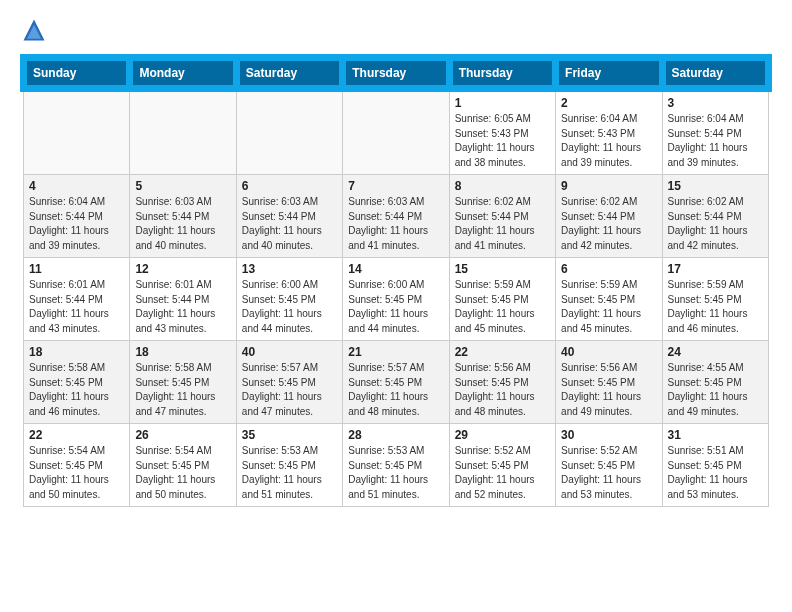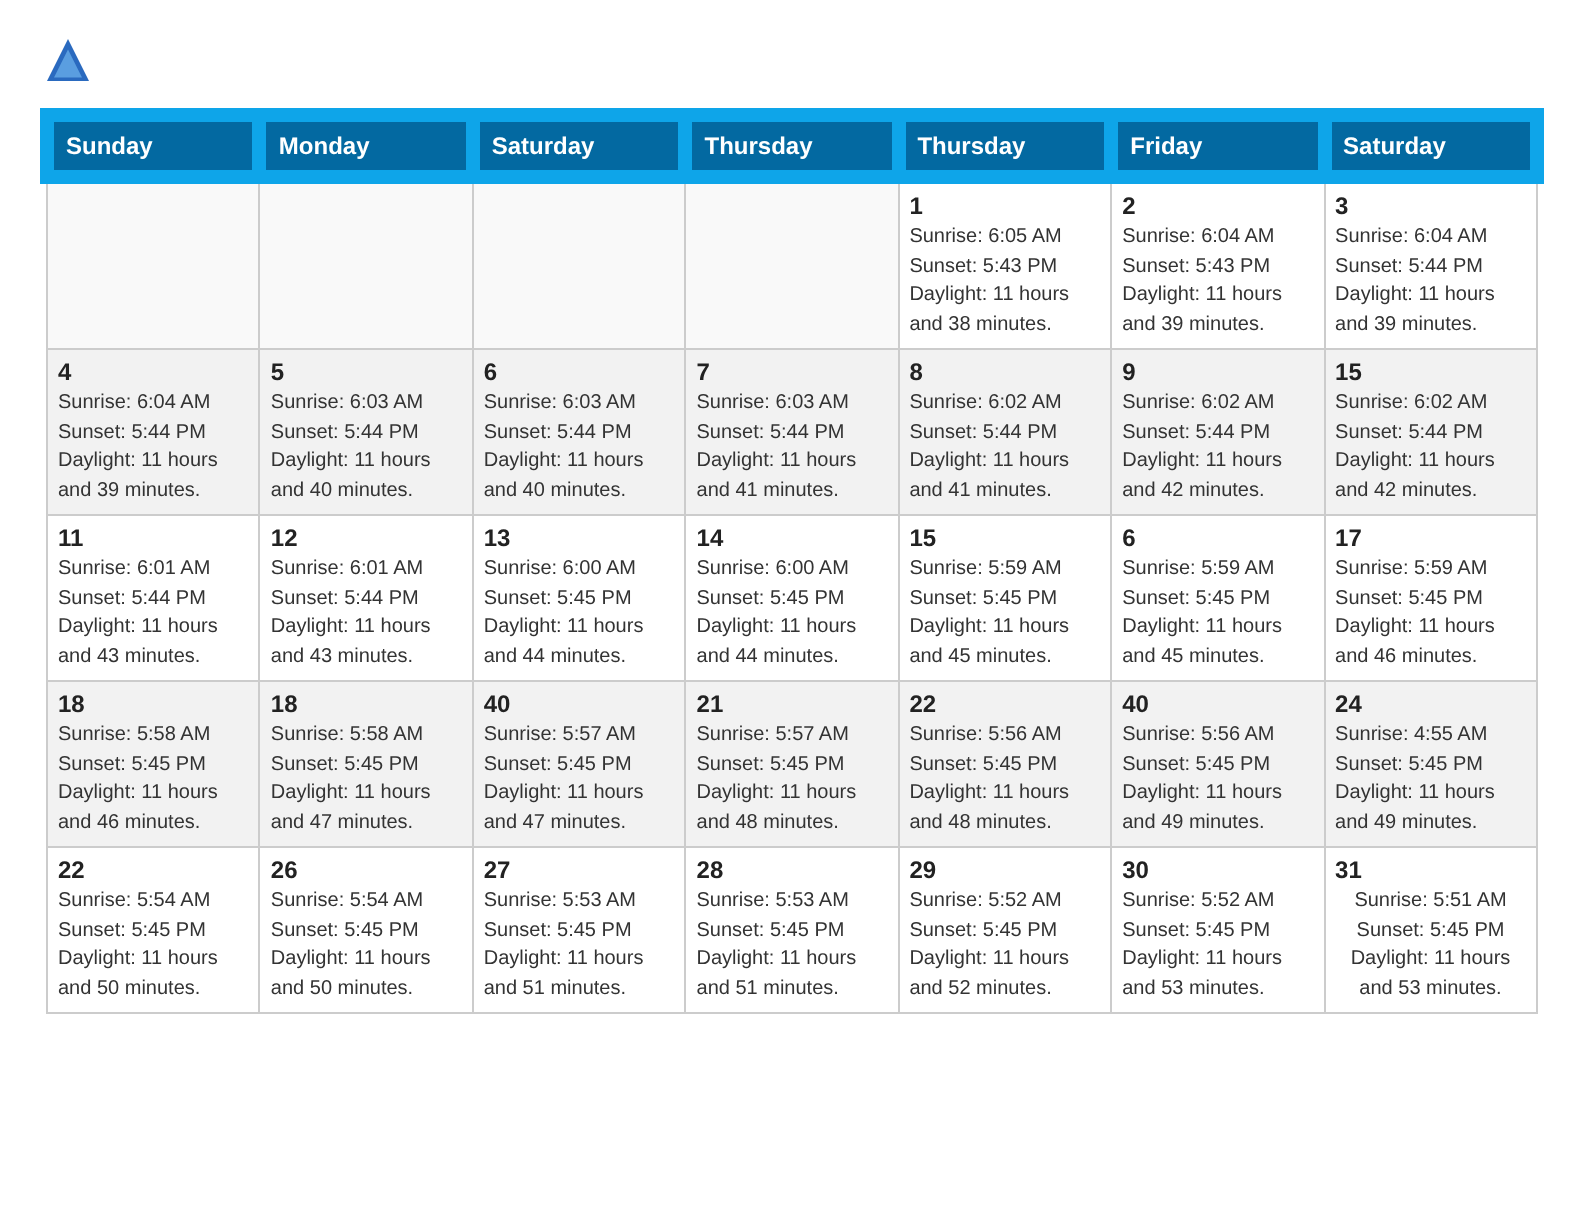--- a/index.html
+++ b/index.html
@@ -326,21 +326,21 @@
 and 50 minutes.</div>
           </td>
           <td>
             <div class="day-number">26</div>
             <div class="day-info" style="white-space: pre-line;">Sunrise: 5:54 AM
 Sunset: 5:45 PM
 Daylight: 11 hours
 and 50 minutes.</div>
           </td>
           <td>
-            <div class="day-number">27</div>
+            <div class="day-number">35</div>
             <div class="day-info" style="white-space: pre-line;">Sunrise: 5:53 AM
 Sunset: 5:45 PM
 Daylight: 11 hours
 and 51 minutes.</div>
           </td>
           <td>
             <div class="day-number">28</div>
             <div class="day-info" style="white-space: pre-line;">Sunrise: 5:53 AM
 Sunset: 5:45 PM
 Daylight: 11 hours
@@ -355,21 +355,21 @@
           </td>
           <td>
             <div class="day-number">30</div>
             <div class="day-info" style="white-space: pre-line;">Sunrise: 5:52 AM
 Sunset: 5:45 PM
 Daylight: 11 hours
 and 53 minutes.</div>
           </td>
           <td>
             <div class="day-number">31</div>
-            <div class="day-info" style="white-space: pre-line; text-align: center;">Sunrise: 5:51 AM
+            <div class="day-info" style="white-space: pre-line;">Sunrise: 5:51 AM
 Sunset: 5:45 PM
 Daylight: 11 hours
 and 53 minutes.</div>
           </td>
         </tr>
       </tbody>
   </table>
 </div>
 
 </body></html>

